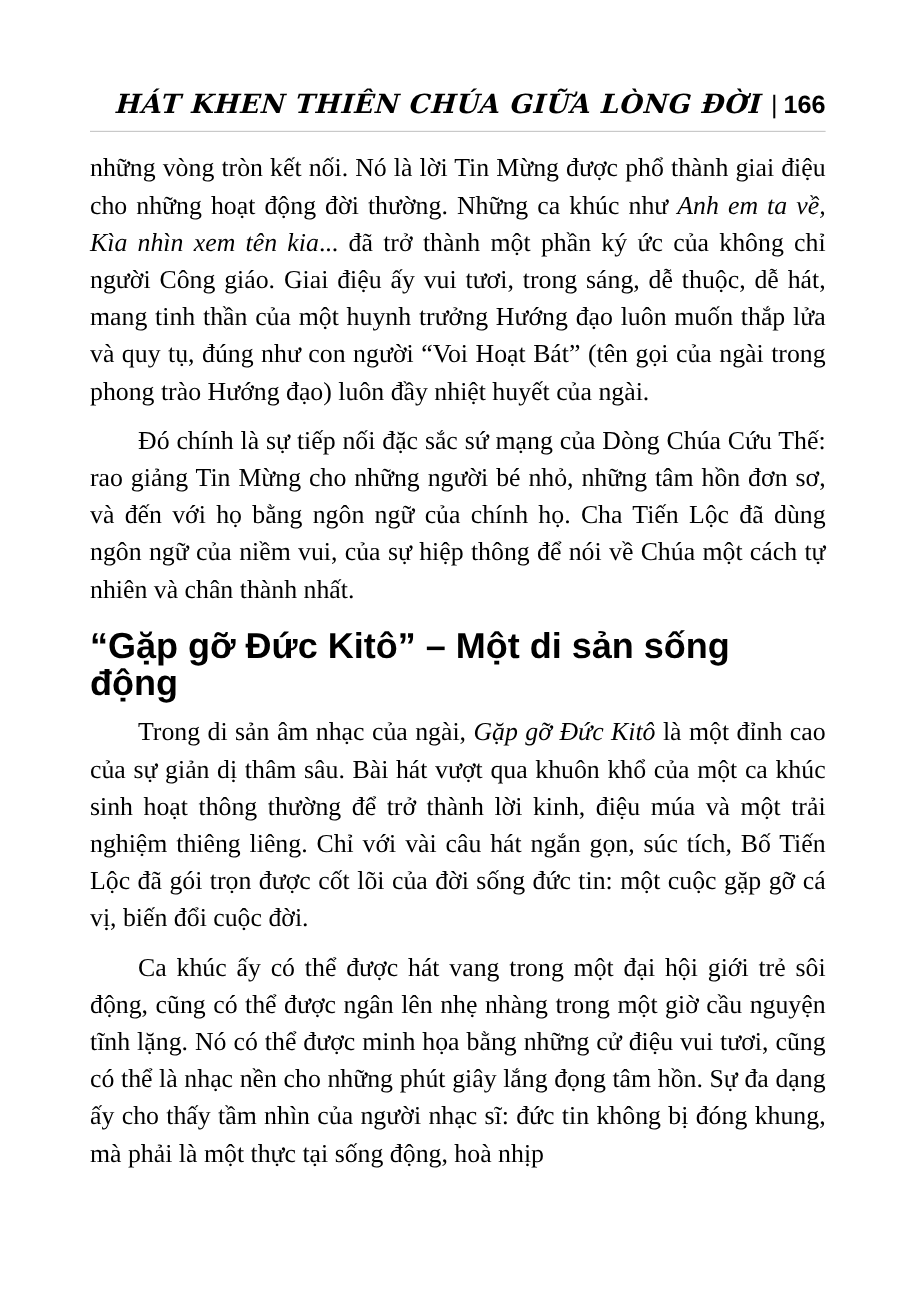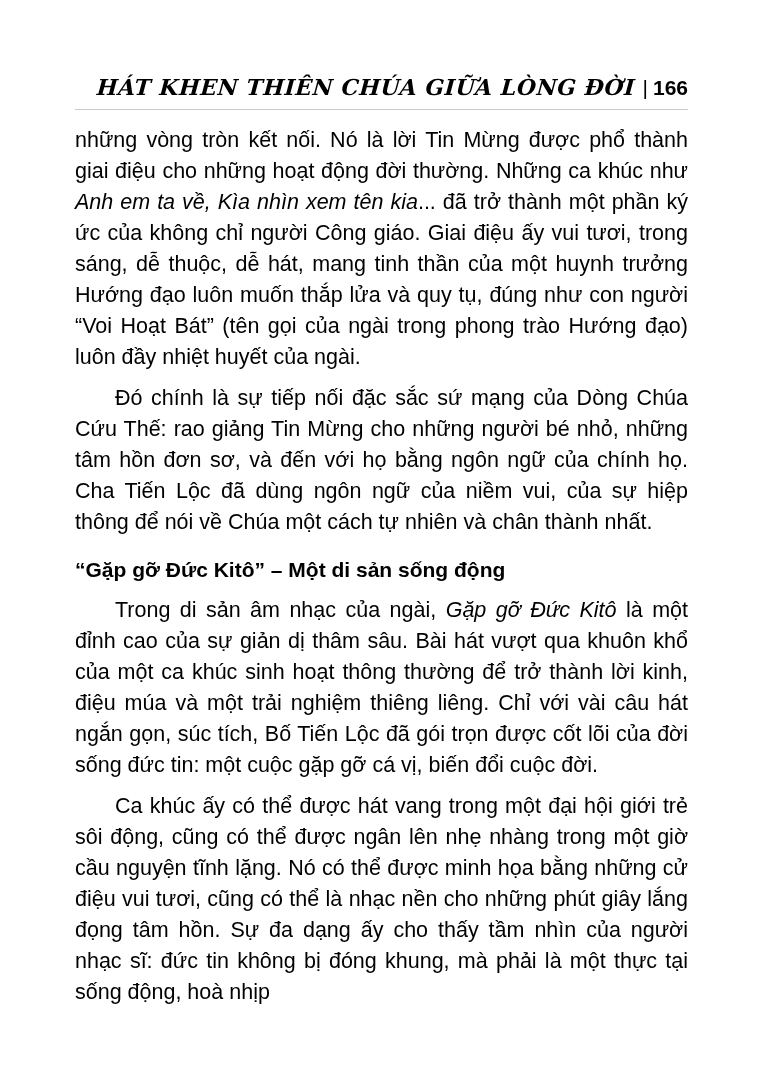--- a/index.html
+++ b/index.html
@@ -57,36 +57,37 @@
   
   .content {
     margin-top: 15px;
     font-size: 21.5px;
     line-height: 31px;
     text-align: justify;
   }
 
   .body-paragraph {
     margin-top: 10px;
+    font-family: Liberation Serif, serif;
   }
 
   .body-paragraph:first-child {
     margin-top: 0;
   }
 
   .body-paragraph.indent {
     text-indent: 40px;
   }
 
   .body-paragraph em {
     font-style: italic;
   }
 
   .section-heading {
-    font-size: 21px;
+    font-size: 30px;
     font-weight: bold;
     line-height: 31px;
     margin-top: 16px;
     margin-bottom: 6px;
     text-align: left;
   }
 </style>
 </head>
 <body>
 

